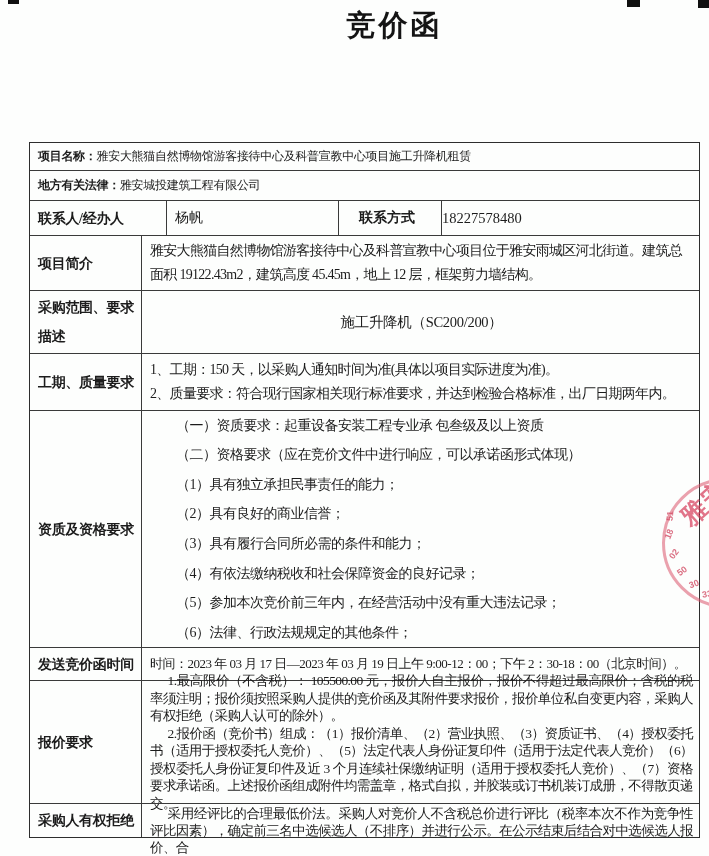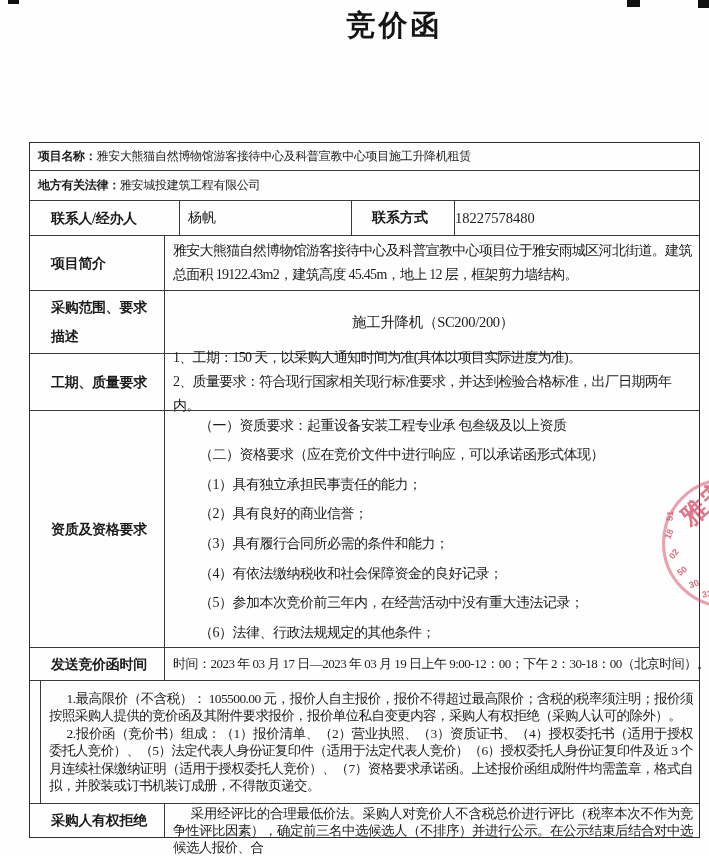--- a/index.html
+++ b/index.html
@@ -26,30 +26,30 @@
   
   .tbl {
     position:absolute; top:142px; left:29px; width:671px;
     border:1.5px solid #2d2d2d; display:flex; flex-direction:column;
   }
   .tr { display:flex; width:100%; border-top:1px solid #3a3a3a; }
   .tr:first-child { border-top:none; }
   .cell { display:flex; align-items:center; overflow:hidden; }
   .lbl {
     flex:0 0 111px; width:111px; padding-left:8px; padding-right:2px;
-    font-weight:bold; font-size:14px; letter-spacing:-0.3px; line-height:29px;margin-left:13px;
+    font-weight:bold; font-size:14px; letter-spacing:-0.3px; line-height:29px;
   }
   .cnt { flex:1 1 auto; border-left:1px solid #3a3a3a; padding:0 6px 0 8px; }
   .inline-row { padding-left:8px; font-size:12px; letter-spacing:-0.3px; white-space:nowrap; }
   .inline-row b { font-weight:bold; }
   .h27{height:27px} .h30{height:30px} .h35{height:35px} .h55{height:55px}
   .h63{height:63px} .h57{height:57px} .h237{height:237px} .h33{height:33px}
   .h123{height:123px} .h34{height:34px}
   .txt14 { font-size:14px; letter-spacing:-0.7px; line-height:24px; }
-  .col { display:flex; flex-direction:column; justify-content:center; align-items:stretch;margin-left:10px; }
+  .col { display:flex; flex-direction:column; justify-content:center; align-items:stretch; }
   .center-txt { justify-content:center; text-align:center; font-size:14.5px; letter-spacing:-0.3px; }
   .c-mid { flex:0 0 172px; width:172px; font-size:14px;margin-left:25px; }
   .c-lbl2 { flex:0 0 103px; width:103px; font-weight:bold; font-size:14px; border-left:1px solid #3a3a3a; padding-left:20px; }
   .c-val2 { flex:1 1 auto; border-left:1px solid #3a3a3a; font-size:14.5px; font-family:"Liberation Serif","DejaVu Serif",serif; }
   .qual-line { padding-left:26px; line-height:29.6px; font-size:14px; letter-spacing:-0.5px; white-space:nowrap; }
   .one-line { font-size:13px; letter-spacing:-0.5px; white-space:nowrap; }
   .para { font-size:13.5px; letter-spacing:-0.6px; line-height:17.5px; text-indent:1.3em; text-align:justify; }
   .para-sel { font-size:13.5px; letter-spacing:-0.6px; line-height:17.2px; text-indent:1.3em; text-align:justify; }
   .top-align { justify-content:flex-start; padding-top:1px;align-items:center; }
   
@@ -144,20 +144,21 @@
     </div>
 
     <div class="tr h33">
       <div class="cell lbl">发送竞价函时间</div>
       <div class="cnt col">
         <div class="one-line">时间：2023 年 03 月 17 日—2023 年 03 月 19 日上午 9:00-12：00；下午 2：30-18：00（北京时间）。</div>
       </div>
     </div>
 
     <div class="tr h123">
+      <div class="cell lbl">报价要求</div>
       <div class="cnt col">
         <div class="para">1.最高限价（不含税）： 105500.00 元，报价人自主报价，报价不得超过最高限价；含税的税率须注明；报价须按照采购人提供的竞价函及其附件要求报价，报价单位私自变更内容，采购人有权拒绝（采购人认可的除外）。</div>
         <div class="para">2.报价函（竞价书）组成：（1）报价清单、（2）营业执照、（3）资质证书、（4）授权委托书（适用于授权委托人竞价）、（5）法定代表人身份证复印件（适用于法定代表人竞价）（6）授权委托人身份证复印件及近 3 个月连续社保缴纳证明（适用于授权委托人竞价）、（7）资格要求承诺函。上述报价函组成附件均需盖章，格式自拟，并胶装或订书机装订成册，不得散页递交。</div>
       </div>
     </div>
 
     <div class="tr h34">
       <div class="cell lbl">采购人有权拒绝</div>
       <div class="cnt col top-align">
         <div class="para-sel">采用经评比的合理最低价法。采购人对竞价人不含税总价进行评比（税率本次不作为竞争性评比因素），确定前三名中选候选人（不排序）并进行公示。在公示结束后结合对中选候选人报价、合</div>

